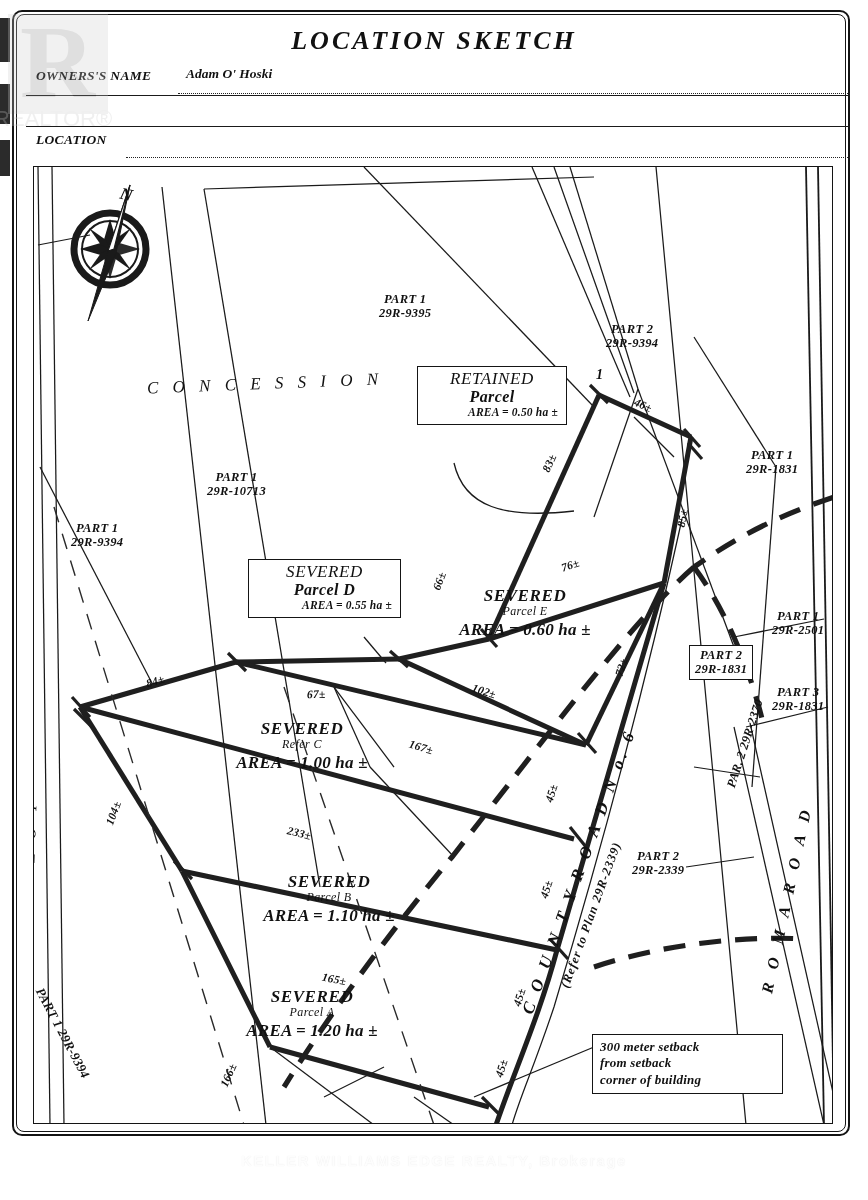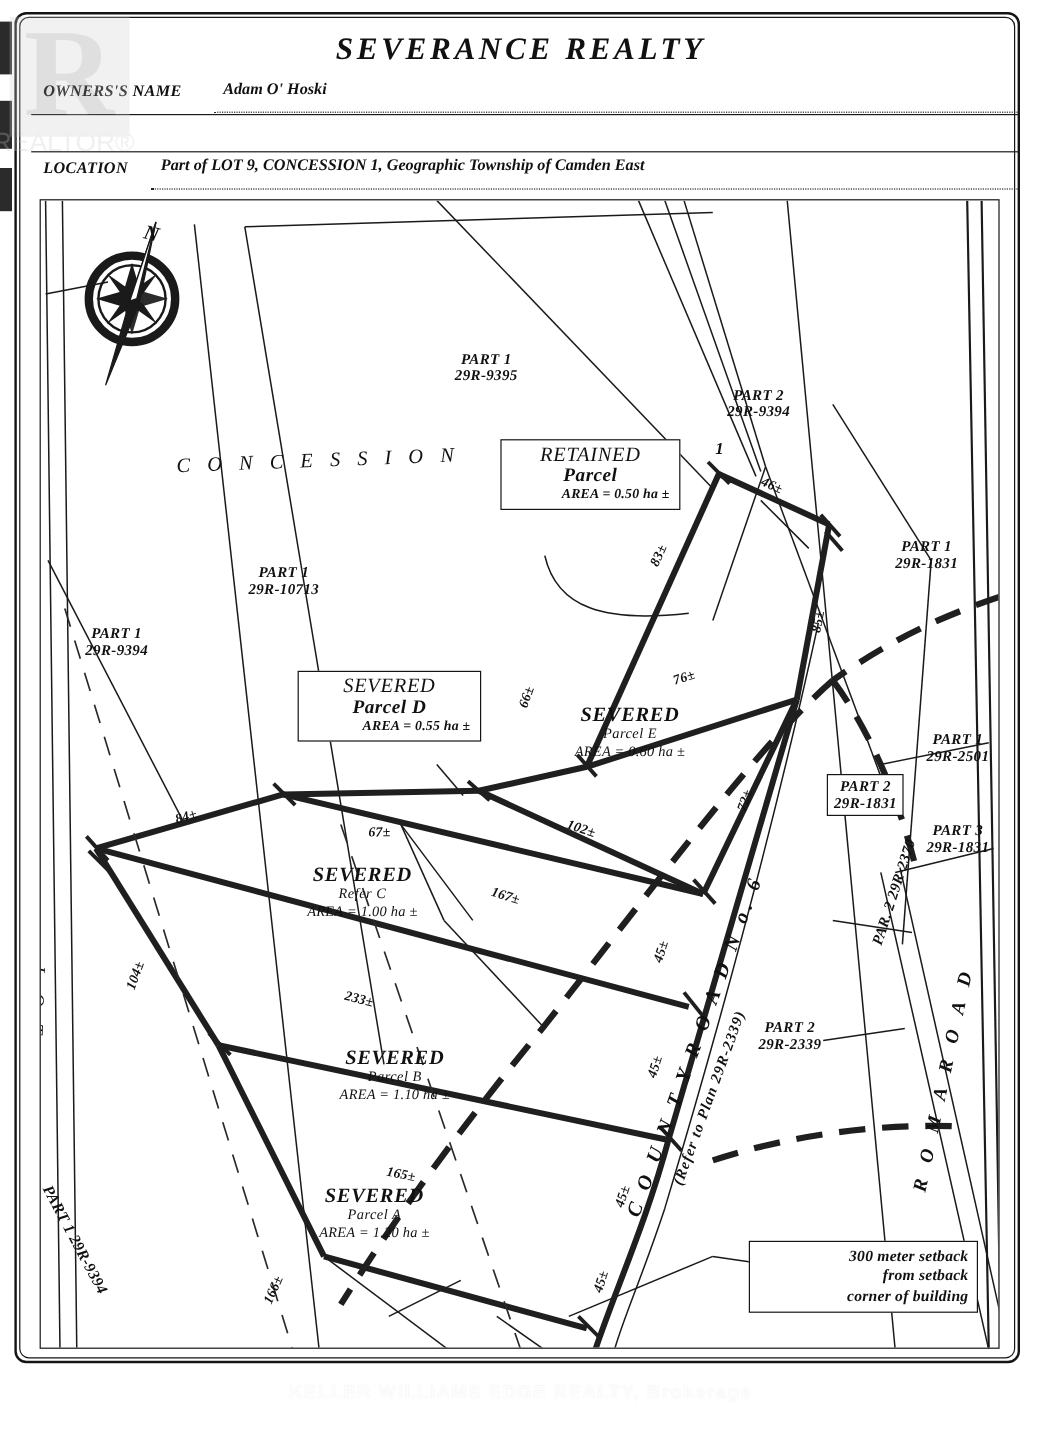--- a/index.html
+++ b/index.html
@@ -57,21 +57,21 @@
   }
   .mbox .l1{font-weight:400;font-size:17px;letter-spacing:.6px;line-height:1.08;}
   .mbox .l2{font-weight:700;font-size:16px;letter-spacing:.4px;line-height:1.12;}
   .mbox .l3{font-weight:700;font-size:11.5px;letter-spacing:.2px;line-height:1.2;text-align:right;}
 
   .nobox{
     position:absolute;text-align:center;font-style:italic;
   }
   .nobox .l1{font-weight:700;font-size:17px;letter-spacing:.6px;line-height:1.08;}
   .nobox .l2{font-weight:400;font-size:12px;letter-spacing:.4px;line-height:1.14;}
-  .nobox .l3{font-weight:400;font-size:12px;letter-spacing:.2px;line-height:1.25;}
+  .nobox .l3{font-weight:700;font-size:17px;letter-spacing:.2px;line-height:1.25;}
 
   .partlbl{
     position:absolute;text-align:center;font-style:italic;font-weight:700;
     font-size:12.5px;line-height:1.15;letter-spacing:.3px;white-space:nowrap;font-family:Liberation Serif, serif;
   }
   .partlbl.boxed{border:1.2px solid #151515;background:#fff;padding:2px 5px;}
 
   .dim{
     position:absolute;font-style:italic;font-weight:700;font-size:11.5px;
     white-space:nowrap;letter-spacing:.2px;
@@ -121,34 +121,33 @@
 
 <div id="sheet">
 
   <div class="outer-frame"></div>
   <div class="outer-frame2"></div>
 
   <div class="edge-tick" style="top:18px;height:44px;"></div>
   <div class="edge-tick" style="top:84px;height:40px;"></div>
   <div class="edge-tick" style="top:140px;height:36px;"></div>
 
-  <div class="title">SEVERANCE REALTY</div>
+  <div class="title">LOCATION SKETCH</div>
 
   <div class="hrow" style="top:66px;">
     <span class="lbl">OWNERS'S NAME</span>
     <span class="val" style="left:160px;">Adam O' Hoski</span>
     <span class="dotline" style="left:152px;right:0;"></span>
   </div>
   <div class="hline" style="left:26px;right:18px;top:95px;"></div>
 
   <div class="hline" style="left:26px;right:18px;top:126px;"></div>
 
   <div class="hrow" style="top:130px;">
     <span class="lbl" style="left:10px;">LOCATION</span>
-    <span class="val" style="left:108px;">Part of LOT 9, CONCESSION 1, Geographic Township of Camden East</span>
     <span class="dotline" style="left:100px;right:0;"></span>
   </div>
 
   <div class="mapframe">
 
     <svg width="800" height="958" viewBox="0 0 800 958" style="position:absolute;left:0;top:0;">
 
       <g stroke="#1a1a1a" fill="none" stroke-width="1.25">
 
         <path d="M 4 0 L 16 958"></path>
@@ -398,21 +397,21 @@
     <div class="dim" style="left:458px;top:895px;transform:rotate(-72deg);">45±</div>
 
     <div class="spaced" style="left:503px;top:830px;font-size:17px;font-weight:700;letter-spacing:4px;
                 transform:rotate(-70deg);transform-origin:left bottom;">C O U N T Y   R O A D   N o.  6</div>
     <div class="spaced" style="left:538px;top:808px;font-size:12.5px;font-weight:700;letter-spacing:1px;
                 transform:rotate(-70deg);transform-origin:left bottom;">(Refer to Plan 29R-2339)</div>
 
     <div class="spaced" style="left:742px;top:810px;font-size:16px;font-weight:700;letter-spacing:5px;
                 transform:rotate(-78deg);transform-origin:left bottom;">R O M A   R O A D</div>
 
-    <div class="callout" style="left:590px;top:867px;width:175px;text-align:right;">
+    <div class="callout" style="left:558px;top:867px;width:175px;">
       <div>300 meter setback</div>
       <div>from setback</div>
       <div>corner of building</div>
     </div>
 
   </div>
 
   <div class="wm-realtor">
     <div class="rbox"></div>
     <div class="rglyph">R</div>

